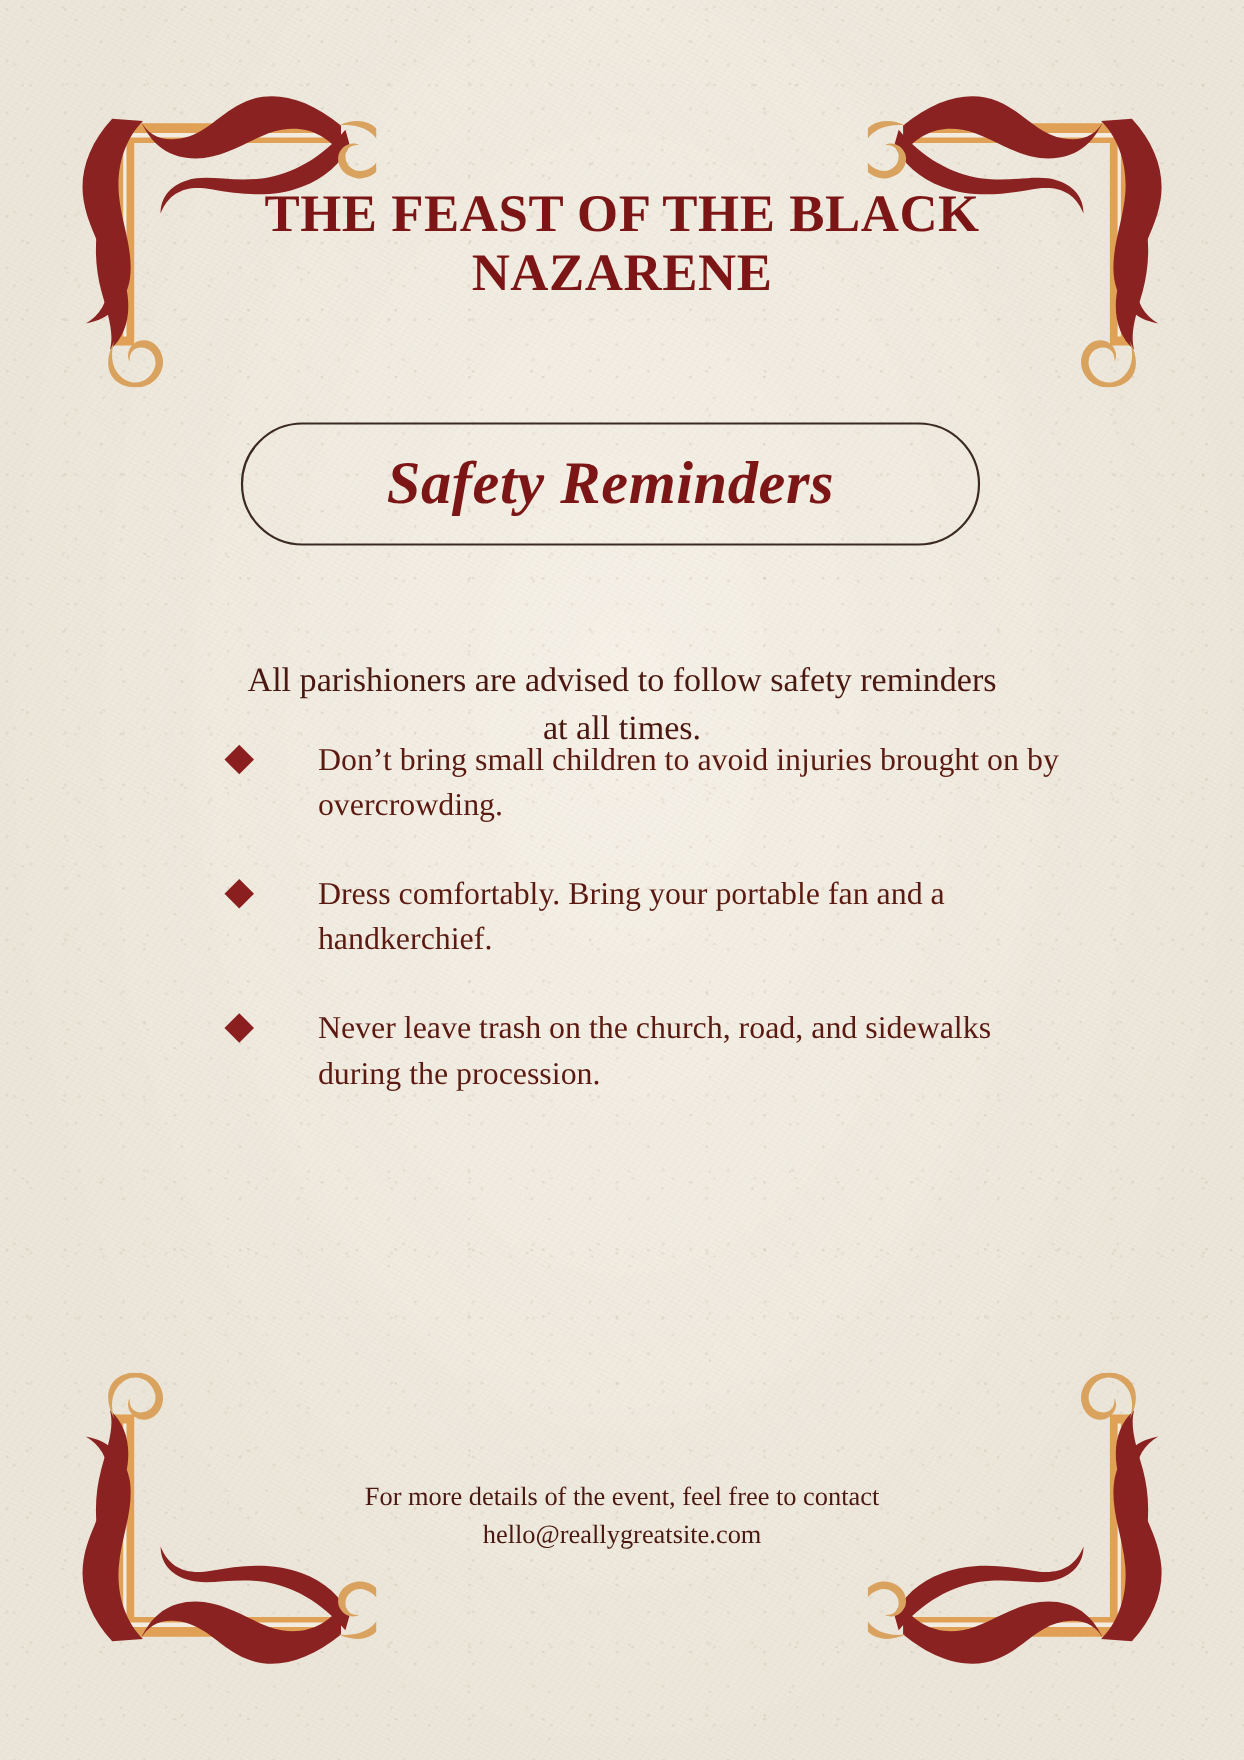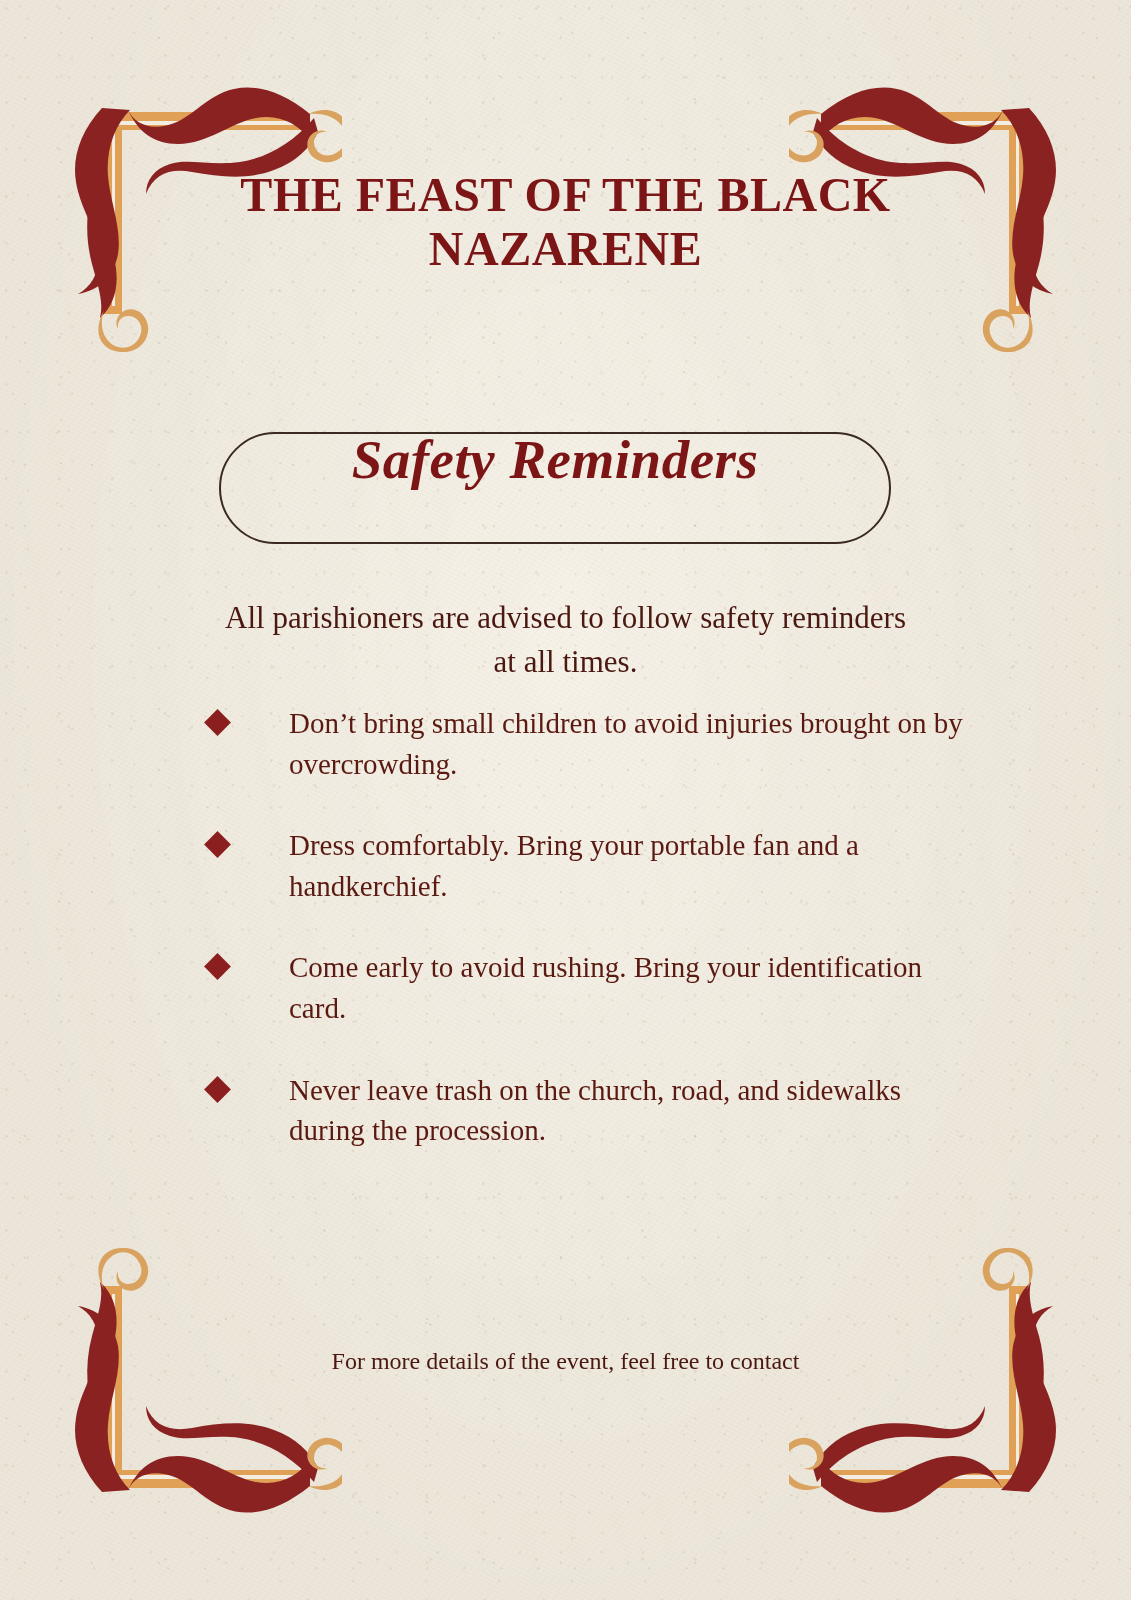--- a/index.html
+++ b/index.html
@@ -75,23 +75,22 @@
   #subtitle-pill {
     position: absolute;
     top: 384px;
     left: 219px;
     width: 672px;
     height: 112px;
     border: 2px solid #3b2a21;
     border-radius: 56px;
     box-sizing: border-box;
     display: flex;
-    align-items: flex-start;
+    align-items: center;
     justify-content: center;
-    margin-top: 48px;
   }
   #subtitle-text {
     font-style: italic;
     font-weight: bold;
     font-size: 55px;
     color: #7c1515;
     line-height: 1;
     transform: translateY(-2px);
     letter-spacing: 0.5px;
   }
@@ -102,21 +101,21 @@
     left: 0; right: 0;
     text-align: center;
     color: #4a1810;
     font-size: 31px;
     line-height: 1.42;
     padding: 0 220px;
   }
 
   #reminders {
     position: absolute;
-    top: 703px;
+    top: 671px;
     left: 208px;
     width: 760px;
   }
   .reminder-item {
     display: flex;
     align-items: flex-start;
     margin-bottom: 41px;
   }
   .bullet-diamond {
     flex: 0 0 auto;
@@ -239,31 +238,28 @@
       <div class="reminder-item">
         <span class="bullet-diamond"></span>
         <span class="reminder-text">Don’t bring small children to avoid injuries brought on by overcrowding.</span>
       </div>
 
       <div class="reminder-item">
         <span class="bullet-diamond"></span>
         <span class="reminder-text">Dress comfortably. Bring your portable fan and a handkerchief.</span>
       </div>
 
-      <div class="reminder-item">
-        <span class="bullet-diamond"></span>
-        <span class="reminder-text">Come early to avoid rushing. Bring your identification card.</span>
-      </div>
 
       <div class="reminder-item">
         <span class="bullet-diamond"></span>
         <span class="reminder-text">Never leave trash on the church, road, and sidewalks during the procession.</span>
       </div>
 
 
     </div>
 
     <div id="footer">
       <div>For more details of the event, feel free to contact</div>
+      <div>hello@reallygreatsite.com</div>
     </div>
 
   </div>
 </div>
 
 </body></html>

